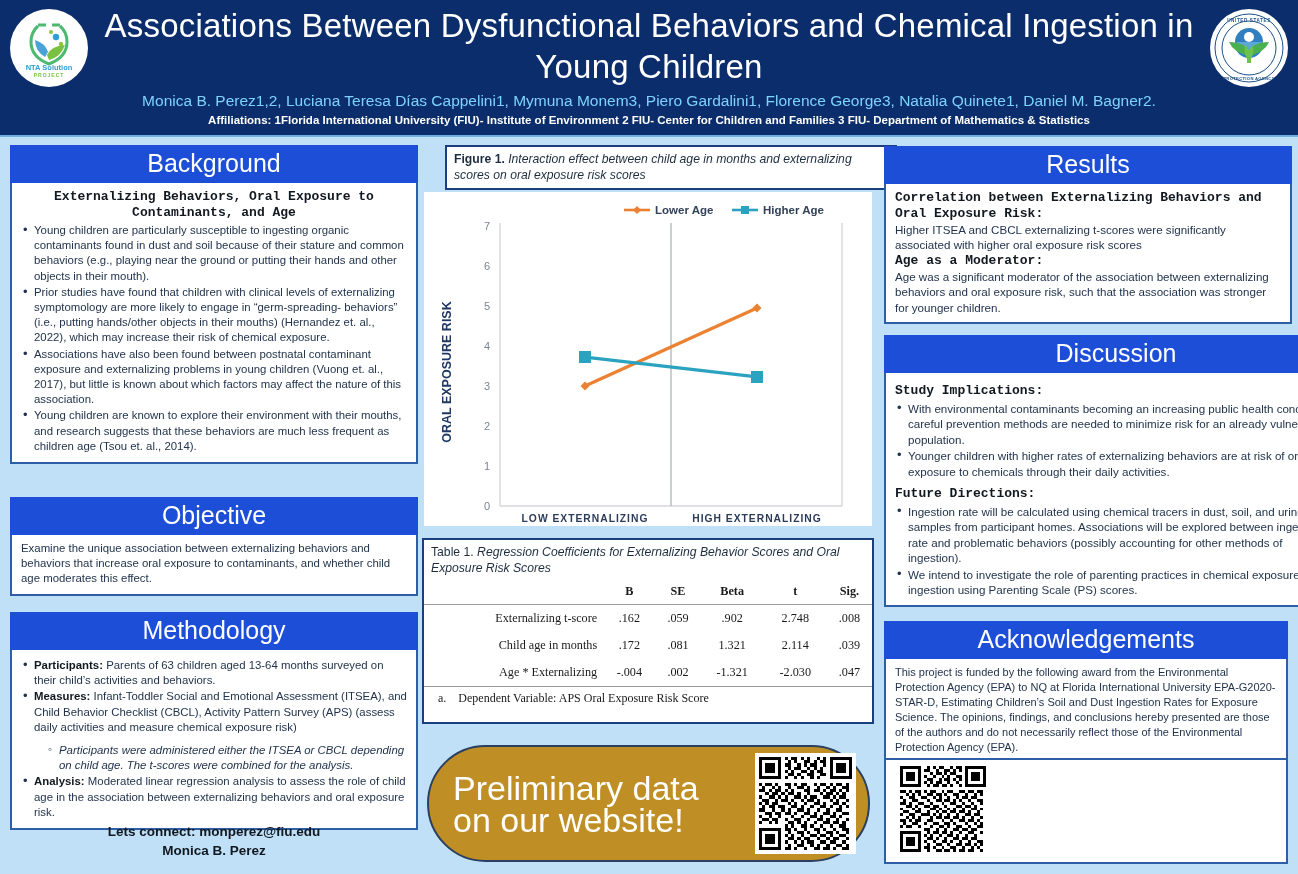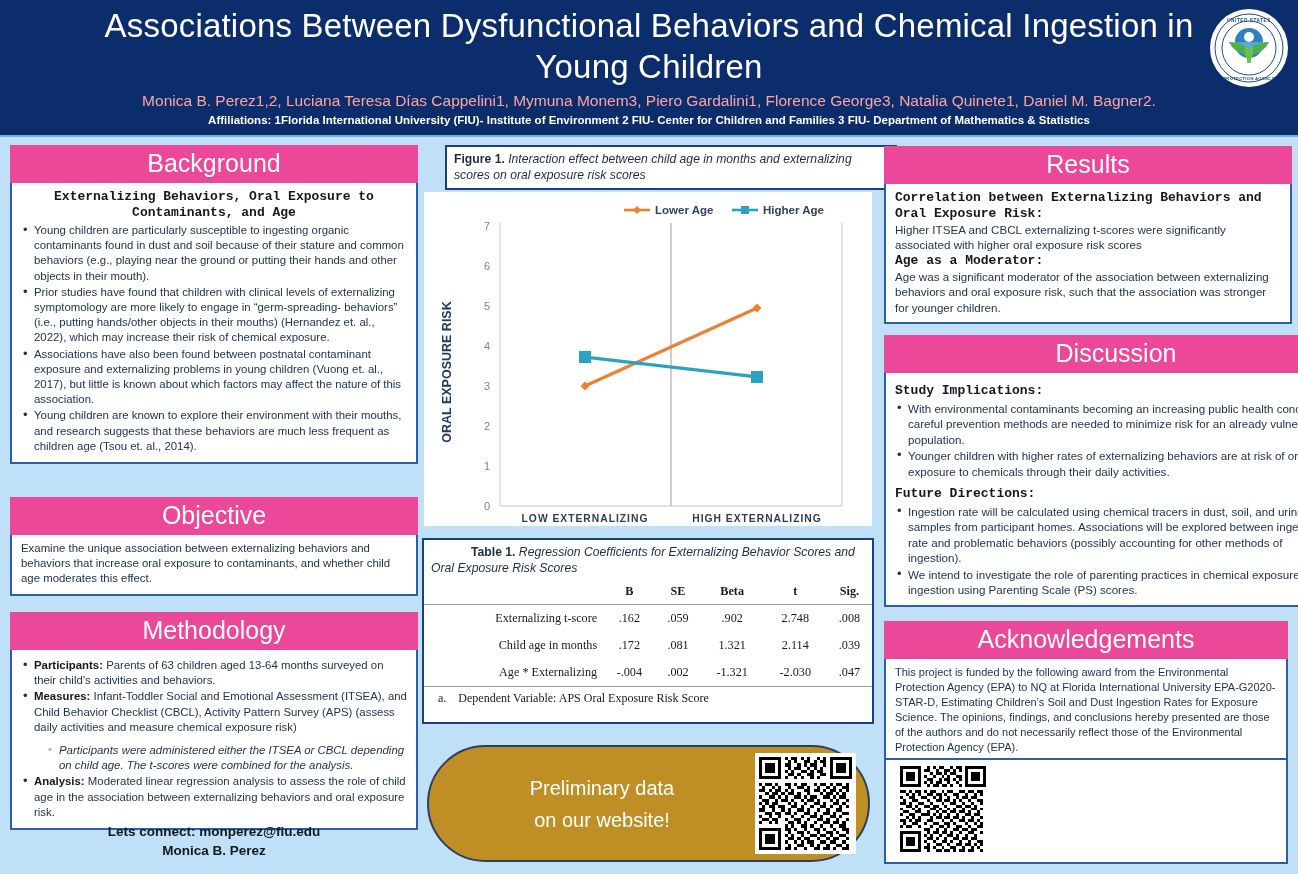--- a/index.html
+++ b/index.html
@@ -50,39 +50,39 @@
     color: #ffffff;
     font-size: 33px;
     line-height: 41px;
     font-weight: 400;
     letter-spacing: 0.2px;
   }
   .authors {
     position: absolute;
     left: 8px; right: 8px; top: 92px;
     text-align: center;
-    color: #fca5a5;
+    color: #7dd3fc;
     font-size: 15.5px;
     line-height: 18px;
     font-weight: 400;
   }
   .affiliations {
     position: absolute;
     left: 8px; right: 8px; top: 113px;
     text-align: center;
     color: #ffffff;
     font-size: 11.5px;
     line-height: 14px;
     font-weight: 700;
   }
 
   
   .panel { position: absolute; }
   .panel-head {
-    background: #ec4899;
+    background: #1d4ed8;
     color: #ffffff;
     text-align: center;
     font-size: 25px;
     line-height: 34px;
     font-weight: 400;
     padding: 1px 0 3px 0;
   }
   .panel-body {
     background: #ffffff;
     border: 2px solid #2d5ea8;
@@ -163,21 +163,21 @@
     position: absolute;
     left: 422px; top: 538px; width: 452px;
     background: #ffffff;
     border: 2px solid #1a3f7e;
     padding: 4px 7px 5px 7px;
     font-size: 12.2px;
     line-height: 16px;
     color: #1d2d3f;
     font-style: italic;
   }
-  #table-caption-box .fignum { font-style: normal; font-weight: 700; margin-left: 40px; }
+  #table-caption-box .fignum { font-style: normal; font-weight: 400; }
 
   #table-box {
     position: absolute;
     left: 422px; top: 580px; width: 452px; height: 144px;
     background: #ffffff;
     border: 2px solid #1a3f7e;
     border-top: none;
     font-family: "Liberation Serif", serif;
   }
   table.reg {
@@ -217,24 +217,23 @@
     width: 443px; height: 117px;
     background: #bf8f26;
     border: 2px solid #2b3f60;
     border-radius: 60px;
     display: flex;
     align-items: center;
     padding: 0 12px 0 24px;
   }
   #website-pill .pill-text {
     color: #ffffff;
-    font-size: 20px;
+    font-size: 34px;
     line-height: 32px;
     flex: 1;
-    text-align: center;
     padding-right: 4px;
   }
   .qr-wrap { background: #ffffff; padding: 4px; line-height: 0; }
 
   
   #results-panel { left: 884px; top: 146px; width: 408px; }
   #discussion-panel { left: 884px; top: 335px; width: 464px; }
   #acknowledgements-panel { left: 884px; top: 621px; width: 404px; }
 
   #results-panel .panel-body,
@@ -261,20 +260,33 @@
   .spacer6 { height: 6px; }
   .spacer4 { height: 4px; }
 </style>
 </head>
 <body>
 
 <div class="poster">
 
   <div class="header">
 
+    <div class="logo-left">
+      <svg width="70" height="70" viewBox="0 0 70 70">
+        <path d="M24 13 q-7 6 -7 16 q0 15 18 22 q18 -7 18 -22 q0 -10 -7 -16" fill="none" stroke="#4bb96f" stroke-width="3"></path>
+        <path d="M24 12 h8 M38 12 h8" stroke="#4bb96f" stroke-width="3" fill="none"></path>
+        <circle cx="42" cy="24" r="3.2" fill="#2e9fd4"></circle>
+        <circle cx="47" cy="31" r="2.2" fill="#8dc63f"></circle>
+        <circle cx="37" cy="19" r="2" fill="#8dc63f"></circle>
+        <path d="M31 44 q-10 -6 -10 -17 q10 3 13 12 z" fill="#4aa3d8"></path>
+        <path d="M35 47 q12 -3 16 -15 q-14 1 -18 10 z" fill="#7ac143"></path>
+        <text x="35" y="57" font-family="Liberation Sans, sans-serif" font-size="7.5" font-weight="bold" fill="#2e9fd4" text-anchor="middle">NTA Solution</text>
+        <text x="35" y="64" font-family="Liberation Sans, sans-serif" font-size="5" font-weight="bold" fill="#7ac143" text-anchor="middle" letter-spacing="1">PROJECT</text>
+      </svg>
+    </div>
 
     <div class="logo-right">
       <svg width="74" height="74" viewBox="0 0 74 74">
         <circle cx="37" cy="37" r="35" fill="#ffffff"></circle>
         <circle cx="37" cy="37" r="34" fill="none" stroke="#1b4f8a" stroke-width="1"></circle>
         <circle cx="37" cy="37" r="27" fill="none" stroke="#1b4f8a" stroke-width="1"></circle>
         <path d="M37 17 a14 14 0 0 1 14 14 a14 14 0 0 1 -28 0 a14 14 0 0 1 14 -14z" fill="#2f7fc1"></path>
         <path d="M23 33 a14 14 0 0 0 28 0 z" fill="#2f7fc1"></path>
         <path d="M24 31 h26 a13 13 0 0 1 -26 0z" fill="#5aa7d8"></path>
         <circle cx="37" cy="26" r="5" fill="#ffffff"></circle>

